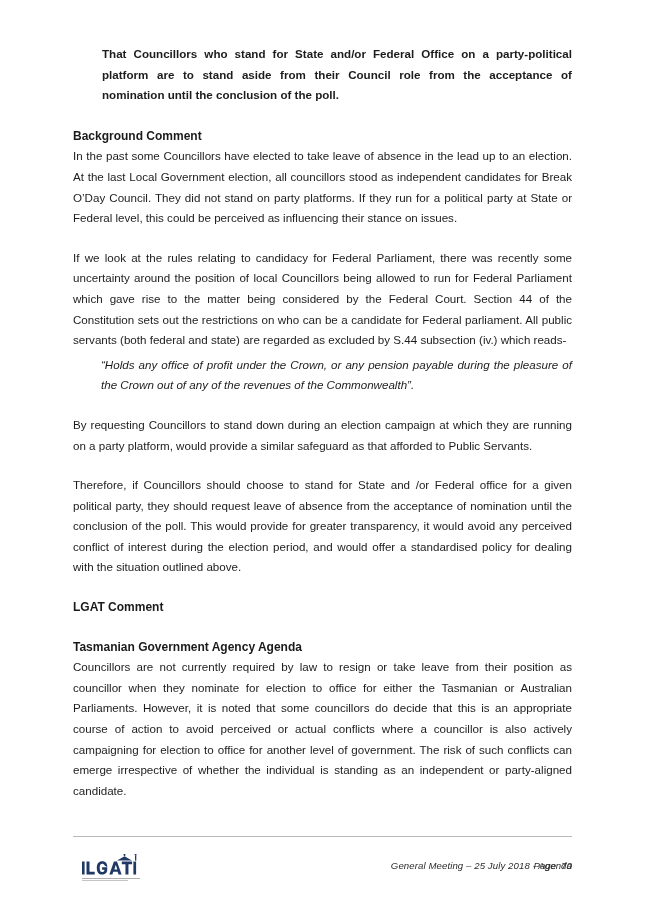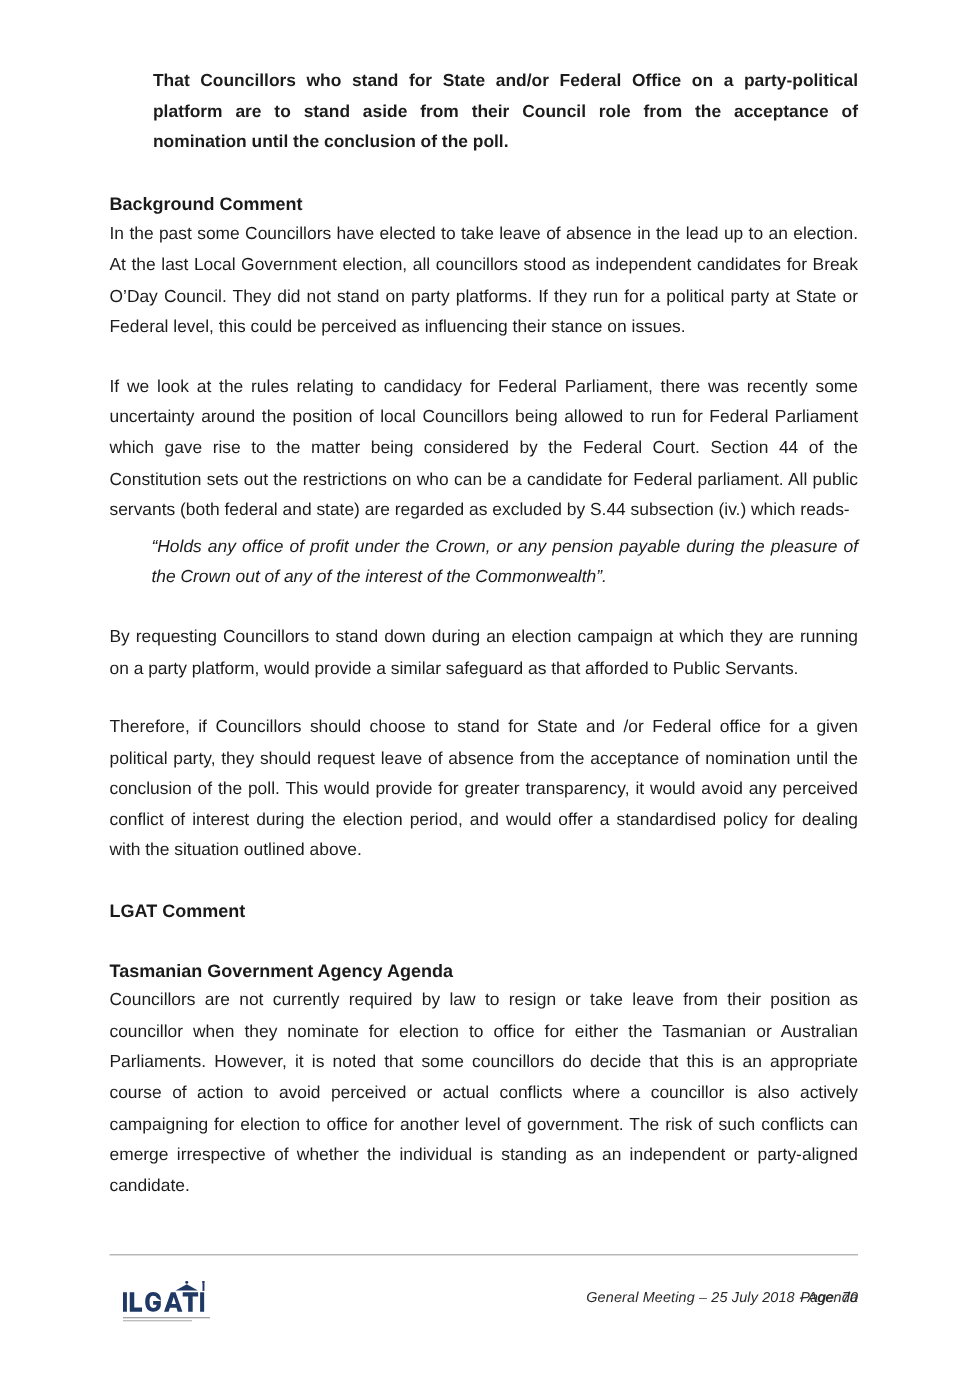--- a/index.html
+++ b/index.html
@@ -117,21 +117,21 @@
 
     <p class="heading">Background Comment</p>
     <p>In the past some Councillors have elected to take leave of absence in the lead up to an election. At the last Local Government election, all councillors stood as independent candidates for Break O’Day Council. They did not stand on party platforms. If they run for a political party at State or Federal level, this could be perceived as influencing their stance on issues.</p>
 
     <div class="gap-md"></div>
 
     <p>If we look at the rules relating to candidacy for Federal Parliament, there was recently some uncertainty around the position of local Councillors being allowed to run for Federal Parliament which gave rise to the matter being considered by the Federal Court.  Section 44 of the Constitution sets out the restrictions on who can be a candidate for Federal parliament. All public servants (both federal and state) are regarded as excluded by S.44 subsection (iv.) which reads-</p>
 
     <div class="gap-sm"></div>
 
-    <p class="quote">“Holds any office of profit under the Crown, or any pension payable during the pleasure of the Crown out of any of the interest of the Commonwealth”.</p>
+    <p class="quote">“Holds any office of profit under the Crown, or any pension payable during the pleasure of the Crown out of any of the revenues of the Commonwealth”.</p>
 
     <div class="gap-md"></div>
 
     <p>By requesting Councillors to stand down during an election campaign at which they are running on a party platform, would provide a similar safeguard as that afforded to Public Servants.</p>
 
     <div class="gap-md"></div>
 
     <p>Therefore, if Councillors should choose to stand for State and /or Federal office for a given political party, they should request leave of absence from the acceptance of nomination until the conclusion of the poll. This would provide for greater transparency, it would avoid any perceived conflict of interest during the election period, and would offer a standardised policy for dealing with the situation outlined above.</p>
 
     <div class="gap-md"></div>

